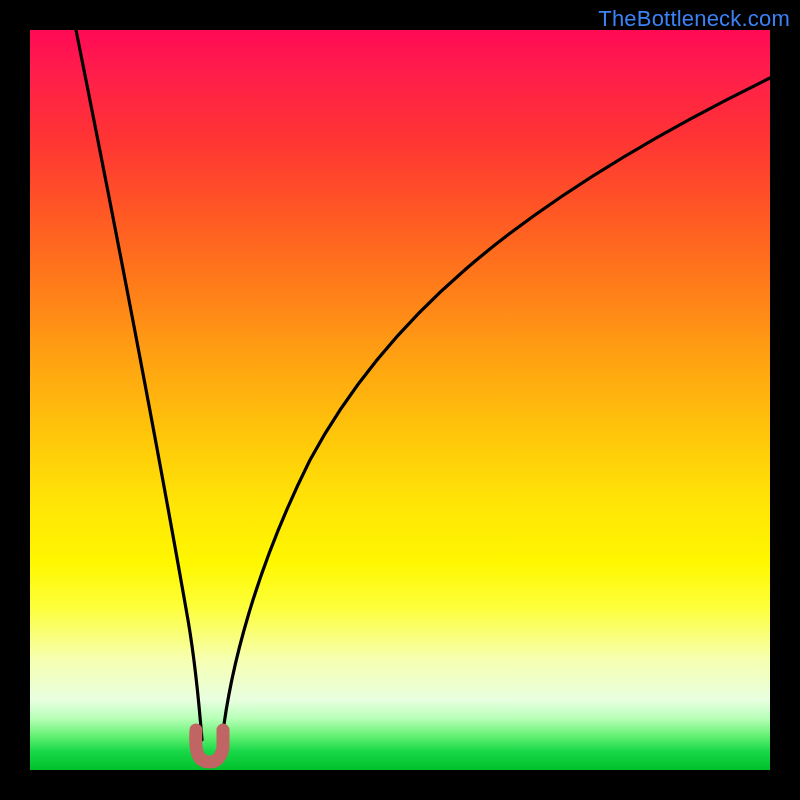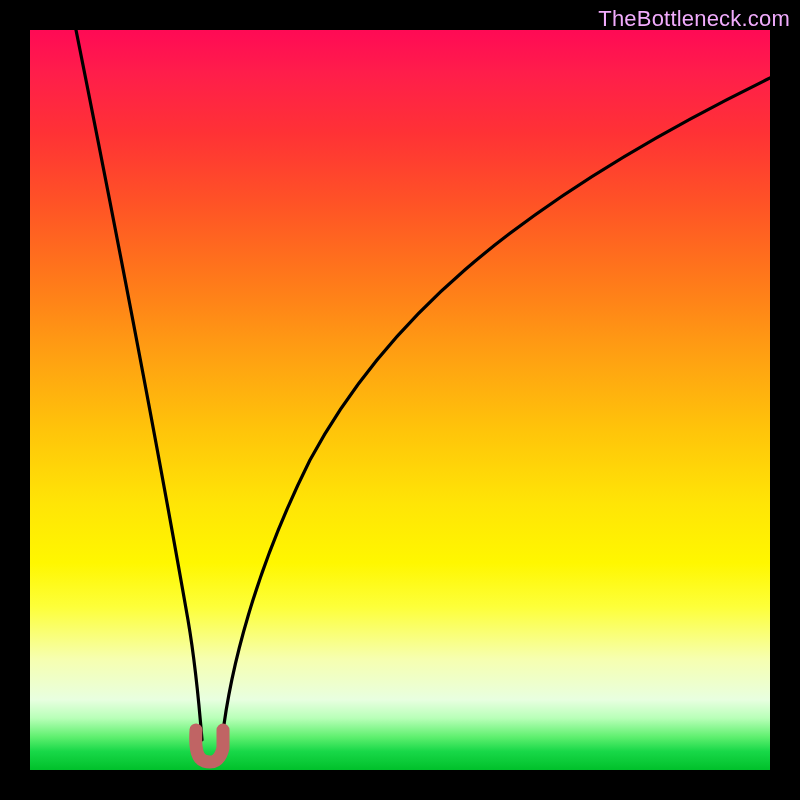--- a/index.html
+++ b/index.html
@@ -43,21 +43,21 @@
       #b8ffb8 93%,
       #60f070 95.5%,
       #18d848 97.5%,
       #00c02a 100%
     );
   }
   .watermark {
     position: absolute;
     top: 6px;
     right: 10px;
-    color: #f0abfc;
+    color: #3b82f6;
     font-size: 22px;
     letter-spacing: 0.2px;
     user-select: none;
   }
   svg.curves {
     position: absolute;
     left: 0;
     top: 0;
     width: 740px;
     height: 740px;

